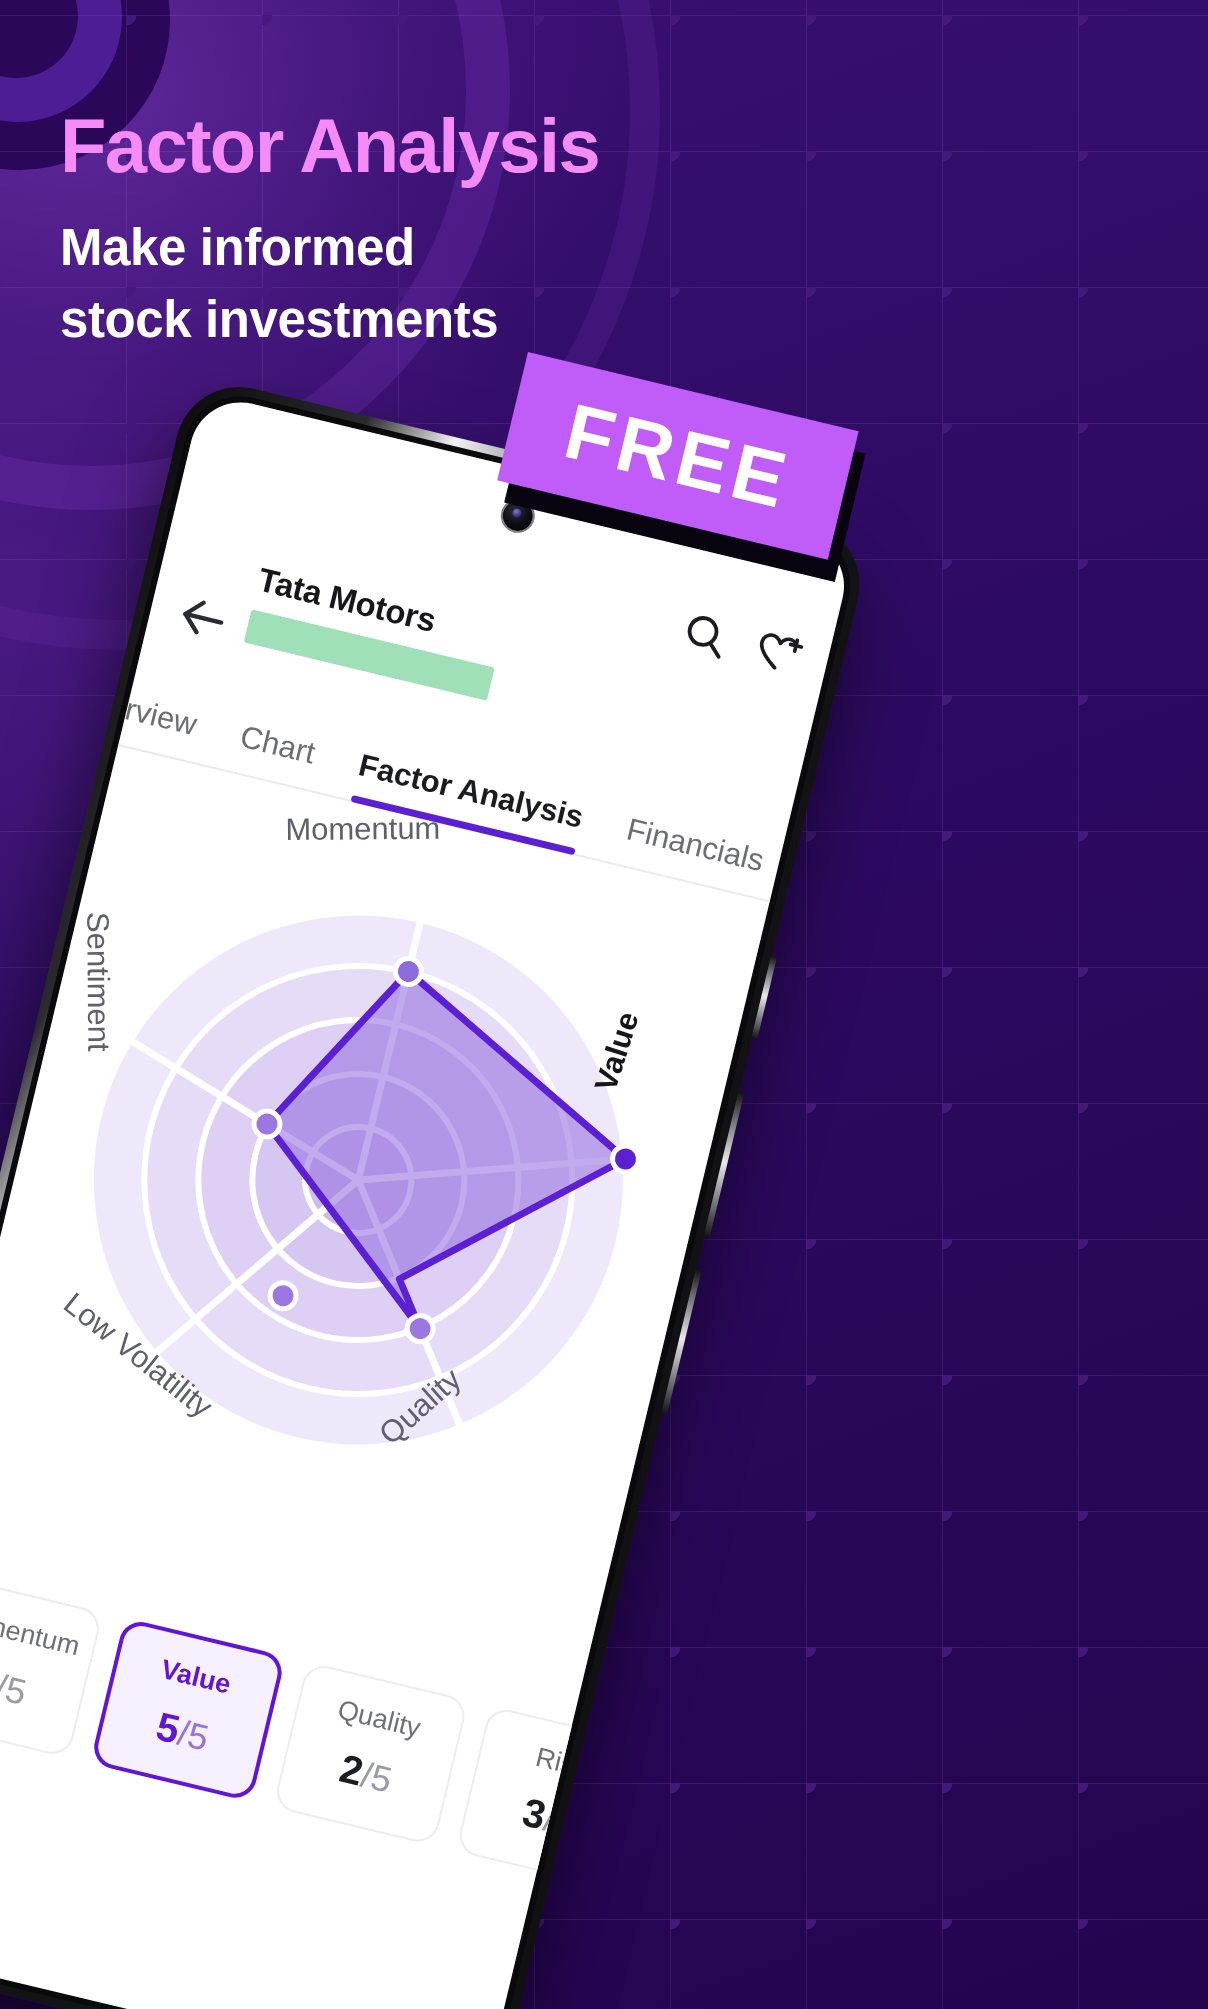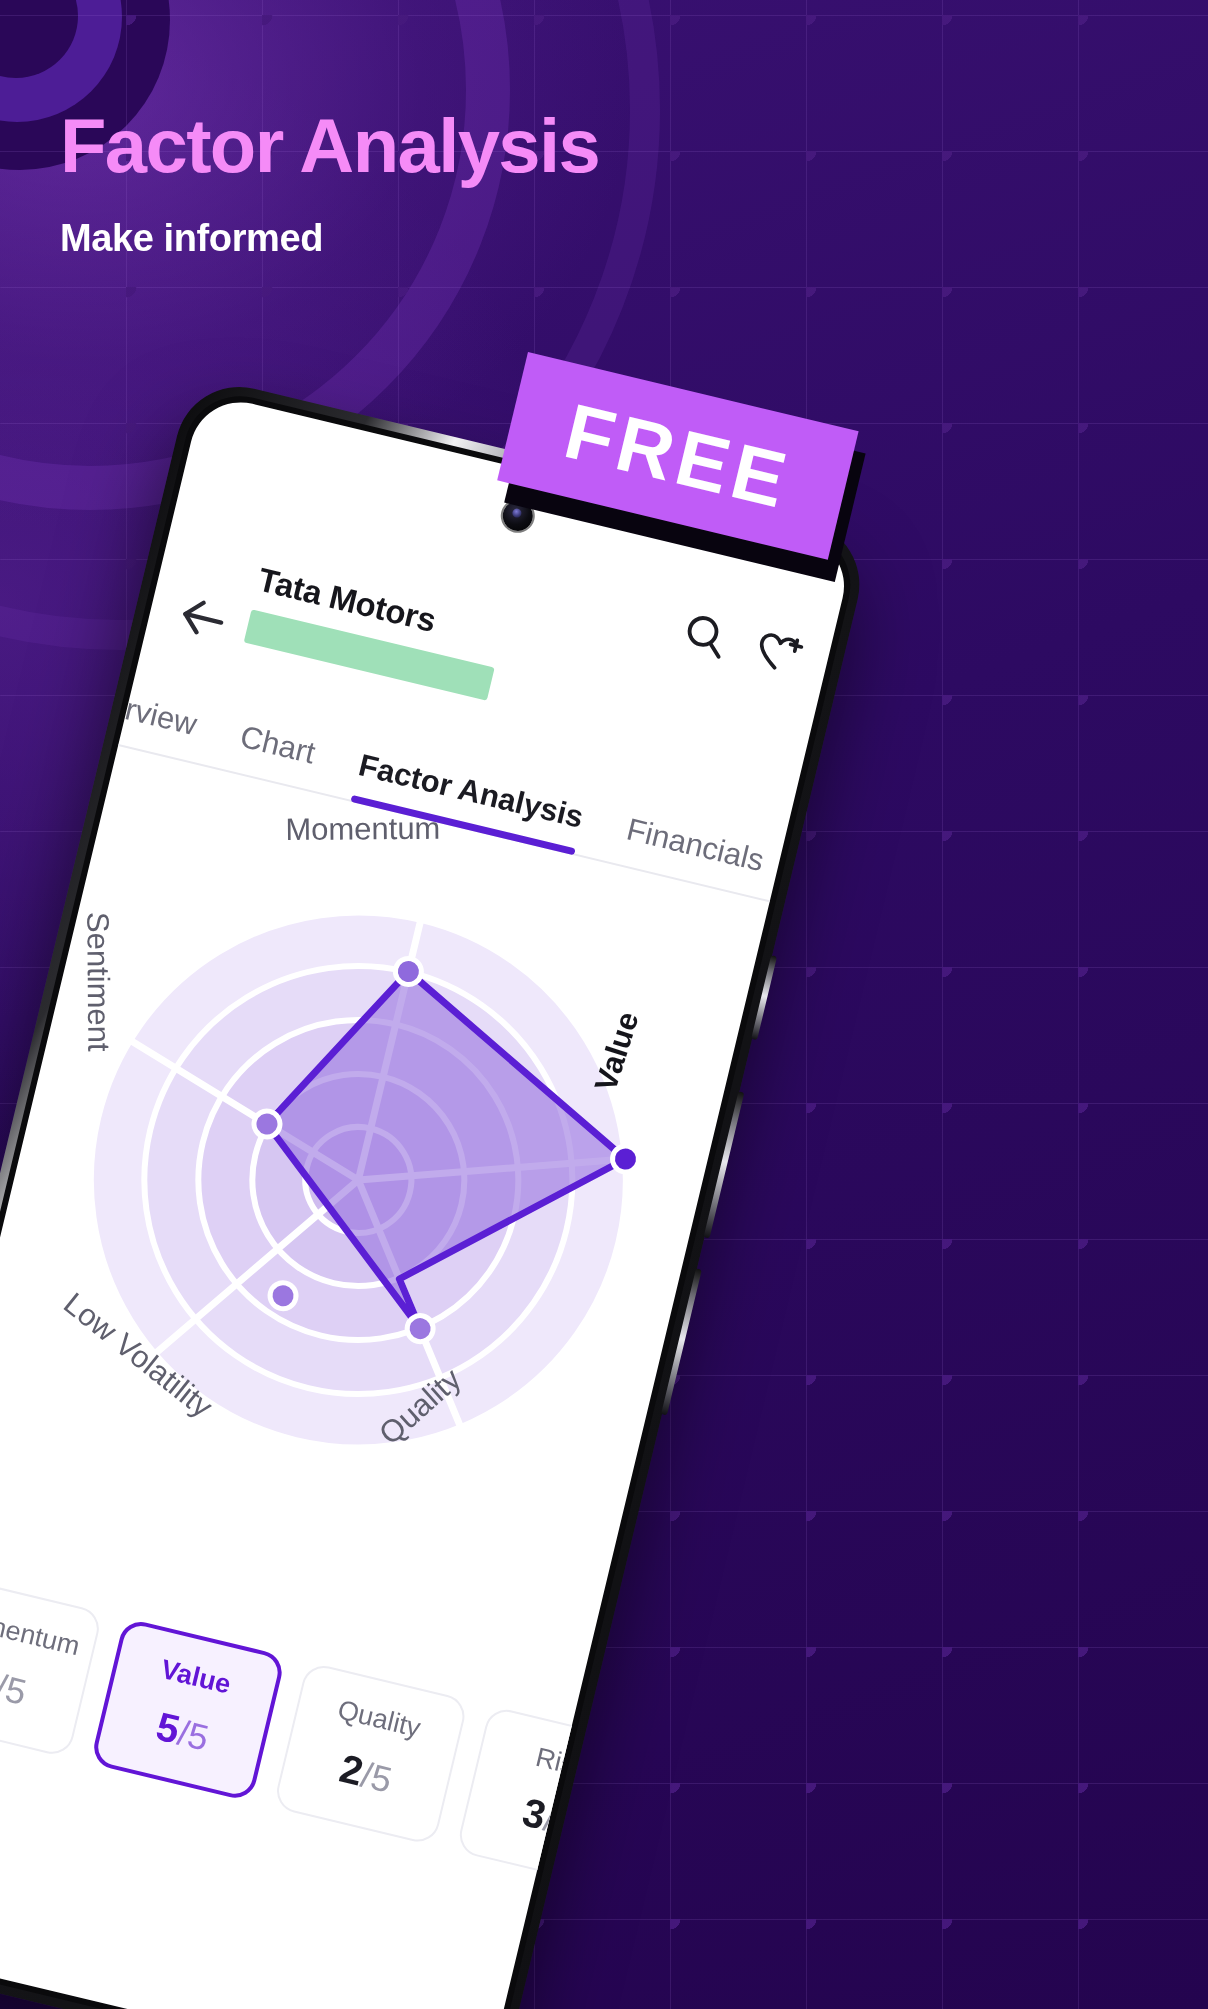--- a/index.html
+++ b/index.html
@@ -56,21 +56,21 @@
 
   
   #headline-block { position:absolute; left:60px; top:108px; width:780px; z-index:6; }
   #title-text {
     font-size:76px; font-weight:700; letter-spacing:-1.6px;
     color:#f58bf7; line-height:1.0;
     font-family:"Liberation Sans", sans-serif;
   }
   #subtitle-text {
     margin-top:28px;
-    font-size:38px; font-weight:700; color:#ffffff;
+    font-size:51px; font-weight:700; color:#ffffff;
     line-height:1.42; letter-spacing:-0.4px;
   }
 
   
   #phone-wrap {
     position:absolute;
     left:152px; top:452px;
     width:700px; height:1620px;
     transform:rotate(13.5deg);
     transform-origin:50% 8%;
@@ -223,20 +223,21 @@
   <div class="ring r2"></div>
   <div class="ring r3"></div>
   <div class="grid-lines"></div>
   <div class="grid-dots"></div>
 </div>
 
 <div id="headline-block">
   <div id="title-text">Factor Analysis</div>
   <div id="subtitle-text">
     <div>Make informed</div>
+    <div>stock investments</div>
   </div>
 </div>
 
 <div id="phone-wrap">
   <div id="phone-body">
     <div class="side-btn b1"></div>
     <div class="side-btn b2"></div>
     <div class="side-btn b3"></div>
 
     <div id="phone-inner">

